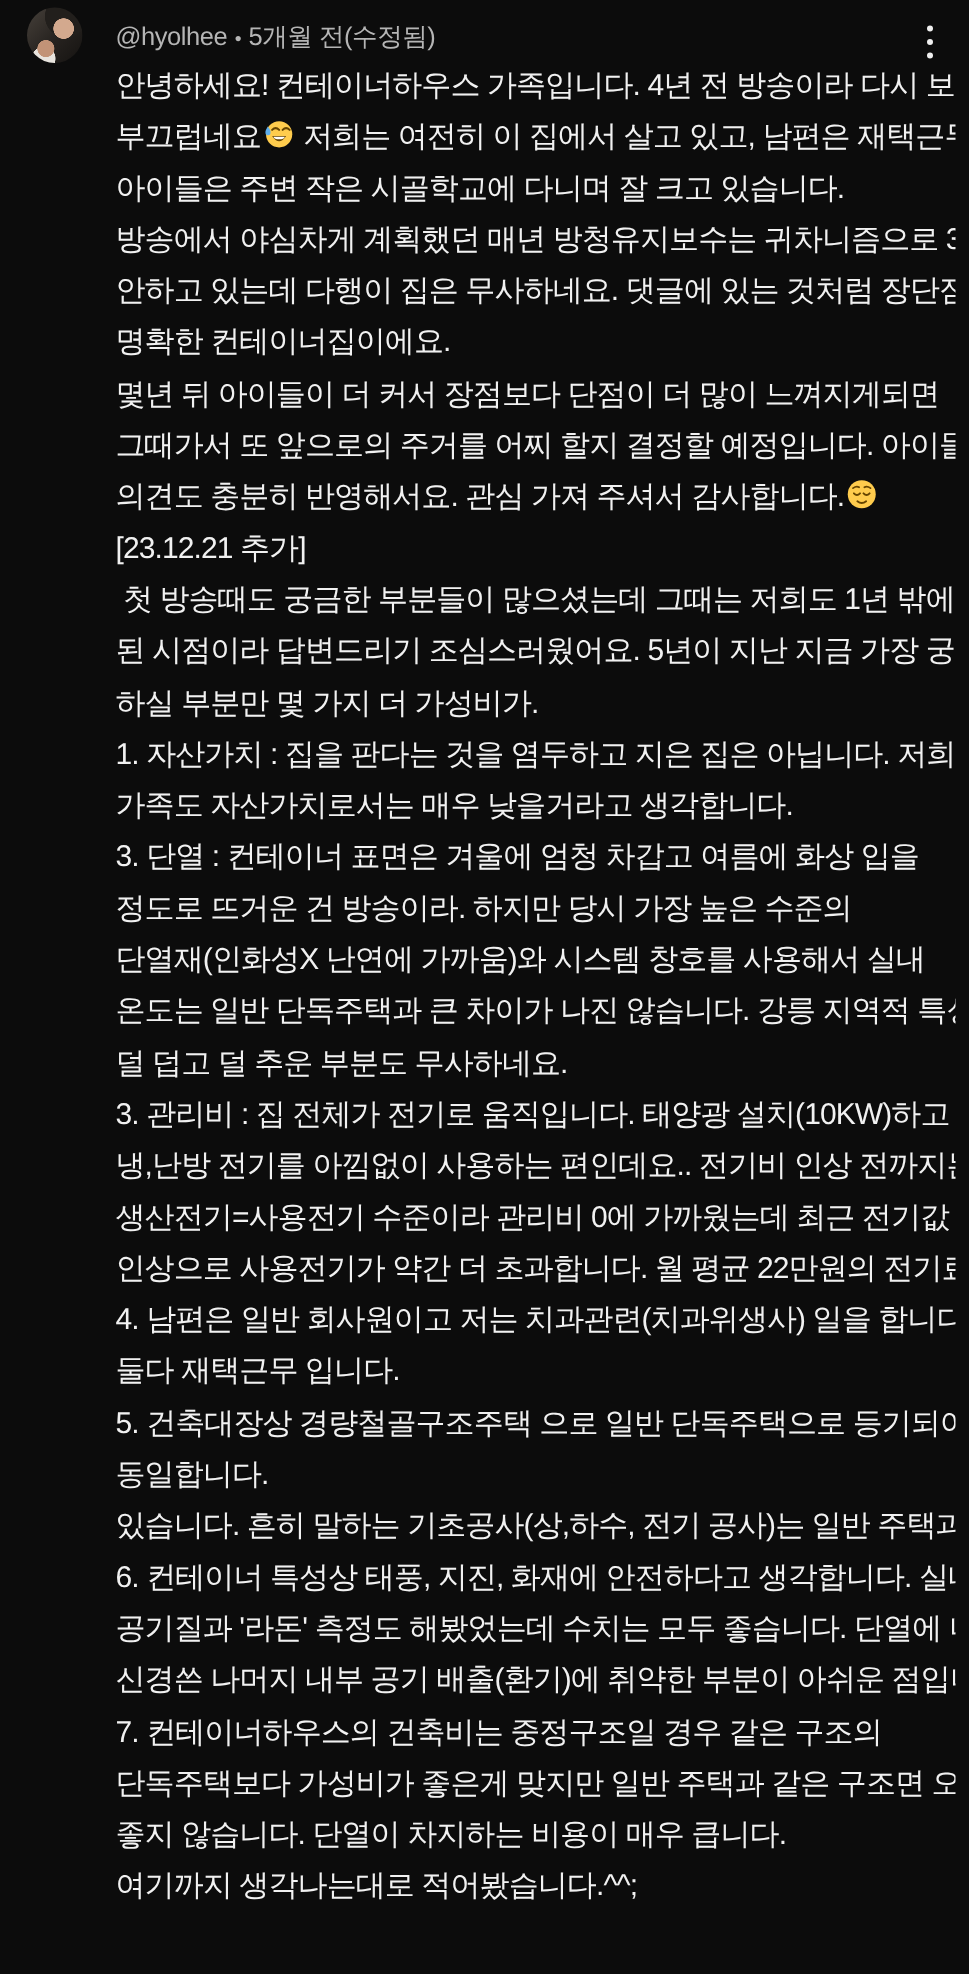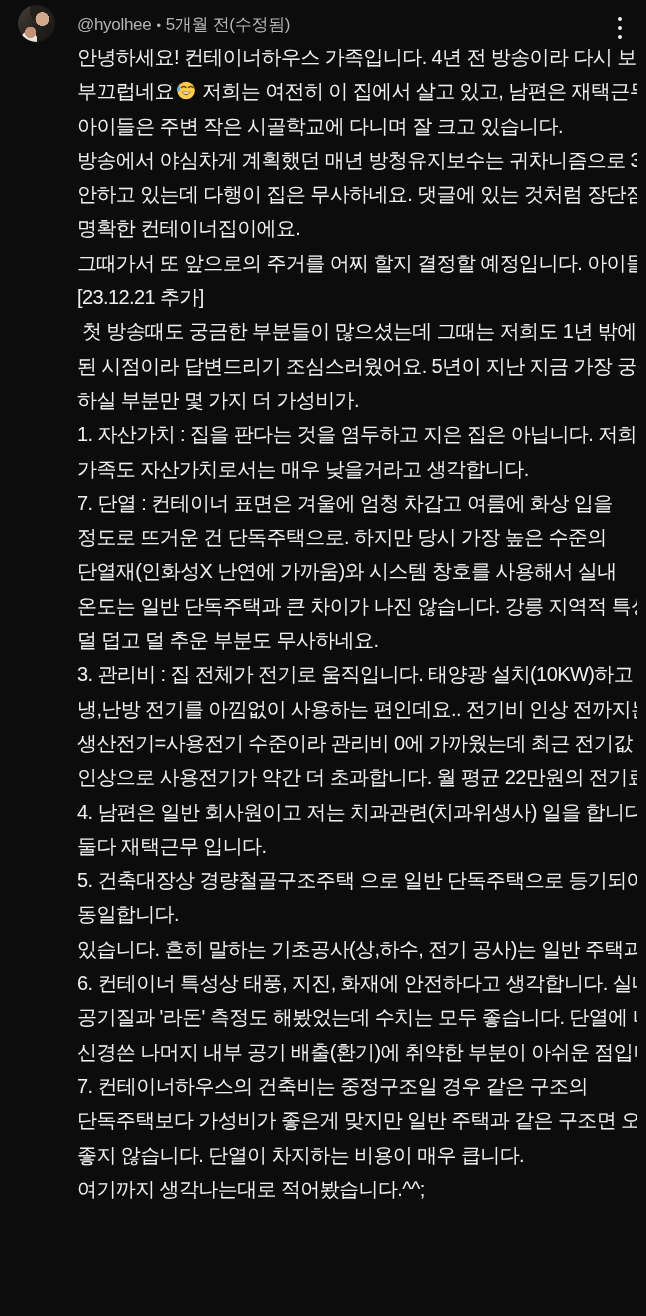--- a/index.html
+++ b/index.html
@@ -79,29 +79,38 @@
     <path d="M11 13 q4 -4 8 0" stroke="#664500" stroke-width="2.4" fill="none" stroke-linecap="round"></path>
     <path d="M23 13 q4 -4 8 0" stroke="#664500" stroke-width="2.4" fill="none" stroke-linecap="round"></path>
     <path d="M11 20 q8 12 16 0 z" fill="#664500"></path>
     <path d="M12.5 20.8 h13 q-1 3 -6.5 3 q-5.5 0 -6.5 -3 z" fill="#ffffff"></path>
     <path d="M6 9 q-5 8 -1 10 q5 1 4 -5 q-1 -3 -3 -5 z" fill="#5dadec"></path>
   </svg></span> 저희는 여전히 이 집에서 살고 있고, 남편은 재택근무,</div>
       <div class="comment-line">아이들은 주변 작은 시골학교에 다니며 잘 크고 있습니다.</div>
       <div class="comment-line">방송에서 야심차게 계획했던 매년 방청유지보수는 귀차니즘으로 3년째</div>
       <div class="comment-line">안하고 있는데 다행이 집은 무사하네요. 댓글에 있는 것처럼 장단점이</div>
       <div class="comment-line">명확한 컨테이너집이에요.</div>
+      <div class="comment-line">몇년 뒤 아이들이 더 커서 장점보다 단점이 더 많이 느껴지게되면</div>
       <div class="comment-line">그때가서 또 앞으로의 주거를 어찌 할지 결정할 예정입니다. 아이들의</div>
+      <div class="comment-line">의견도 충분히 반영해서요. 관심 가져 주셔서 감사합니다.<span class="emoji"><svg viewBox="0 0 36 36">
+    <circle cx="18" cy="18" r="16" fill="#ffcc4d"></circle>
+    <path d="M8 11 q4 -3 7 -1" stroke="#664500" stroke-width="2" fill="none" stroke-linecap="round"></path>
+    <path d="M21 10 q3 -2 7 1" stroke="#664500" stroke-width="2" fill="none" stroke-linecap="round"></path>
+    <path d="M9 17 q3.5 3.5 7 0" stroke="#664500" stroke-width="2.2" fill="none" stroke-linecap="round"></path>
+    <path d="M20 17 q3.5 3.5 7 0" stroke="#664500" stroke-width="2.2" fill="none" stroke-linecap="round"></path>
+    <path d="M13 26 q5 4 10 0" stroke="#664500" stroke-width="2.2" fill="none" stroke-linecap="round"></path>
+  </svg></span></div>
       <div class="comment-line">[23.12.21 추가]</div>
       <div class="comment-line"> 첫 방송때도 궁금한 부분들이 많으셨는데 그때는 저희도 1년 밖에 안</div>
       <div class="comment-line">된 시점이라 답변드리기 조심스러웠어요. 5년이 지난 지금 가장 궁금해</div>
       <div class="comment-line">하실 부분만 몇 가지 더 가성비가.</div>
       <div class="comment-line">1. 자산가치 : 집을 판다는 것을 염두하고 지은 집은 아닙니다. 저희</div>
       <div class="comment-line">가족도 자산가치로서는 매우 낮을거라고 생각합니다.</div>
-      <div class="comment-line">7. 단열 : 컨테이너 표면은 겨울에 엄청 차갑고 여름에 화상 입을</div>
-      <div class="comment-line">정도로 뜨거운 건 단독주택으로. 하지만 당시 가장 높은 수준의</div>
+      <div class="comment-line">3. 단열 : 컨테이너 표면은 겨울에 엄청 차갑고 여름에 화상 입을</div>
+      <div class="comment-line">정도로 뜨거운 건 방송이라. 하지만 당시 가장 높은 수준의</div>
       <div class="comment-line">단열재(인화성X 난연에 가까움)와 시스템 창호를 사용해서 실내</div>
       <div class="comment-line">온도는 일반 단독주택과 큰 차이가 나진 않습니다. 강릉 지역적 특성상</div>
       <div class="comment-line">덜 덥고 덜 추운 부분도 무사하네요.</div>
       <div class="comment-line">3. 관리비 : 집 전체가 전기로 움직입니다. 태양광 설치(10KW)하고</div>
       <div class="comment-line">냉,난방 전기를 아낌없이 사용하는 편인데요.. 전기비 인상 전까지는</div>
       <div class="comment-line">생산전기=사용전기 수준이라 관리비 0에 가까웠는데 최근 전기값</div>
       <div class="comment-line">인상으로 사용전기가 약간 더 초과합니다. 월 평균 22만원의 전기료가</div>
       <div class="comment-line">4. 남편은 일반 회사원이고 저는 치과관련(치과위생사) 일을 합니다.</div>
       <div class="comment-line">둘다 재택근무 입니다.</div>
       <div class="comment-line">5. 건축대장상 경량철골구조주택 으로 일반 단독주택으로 등기되어</div>

